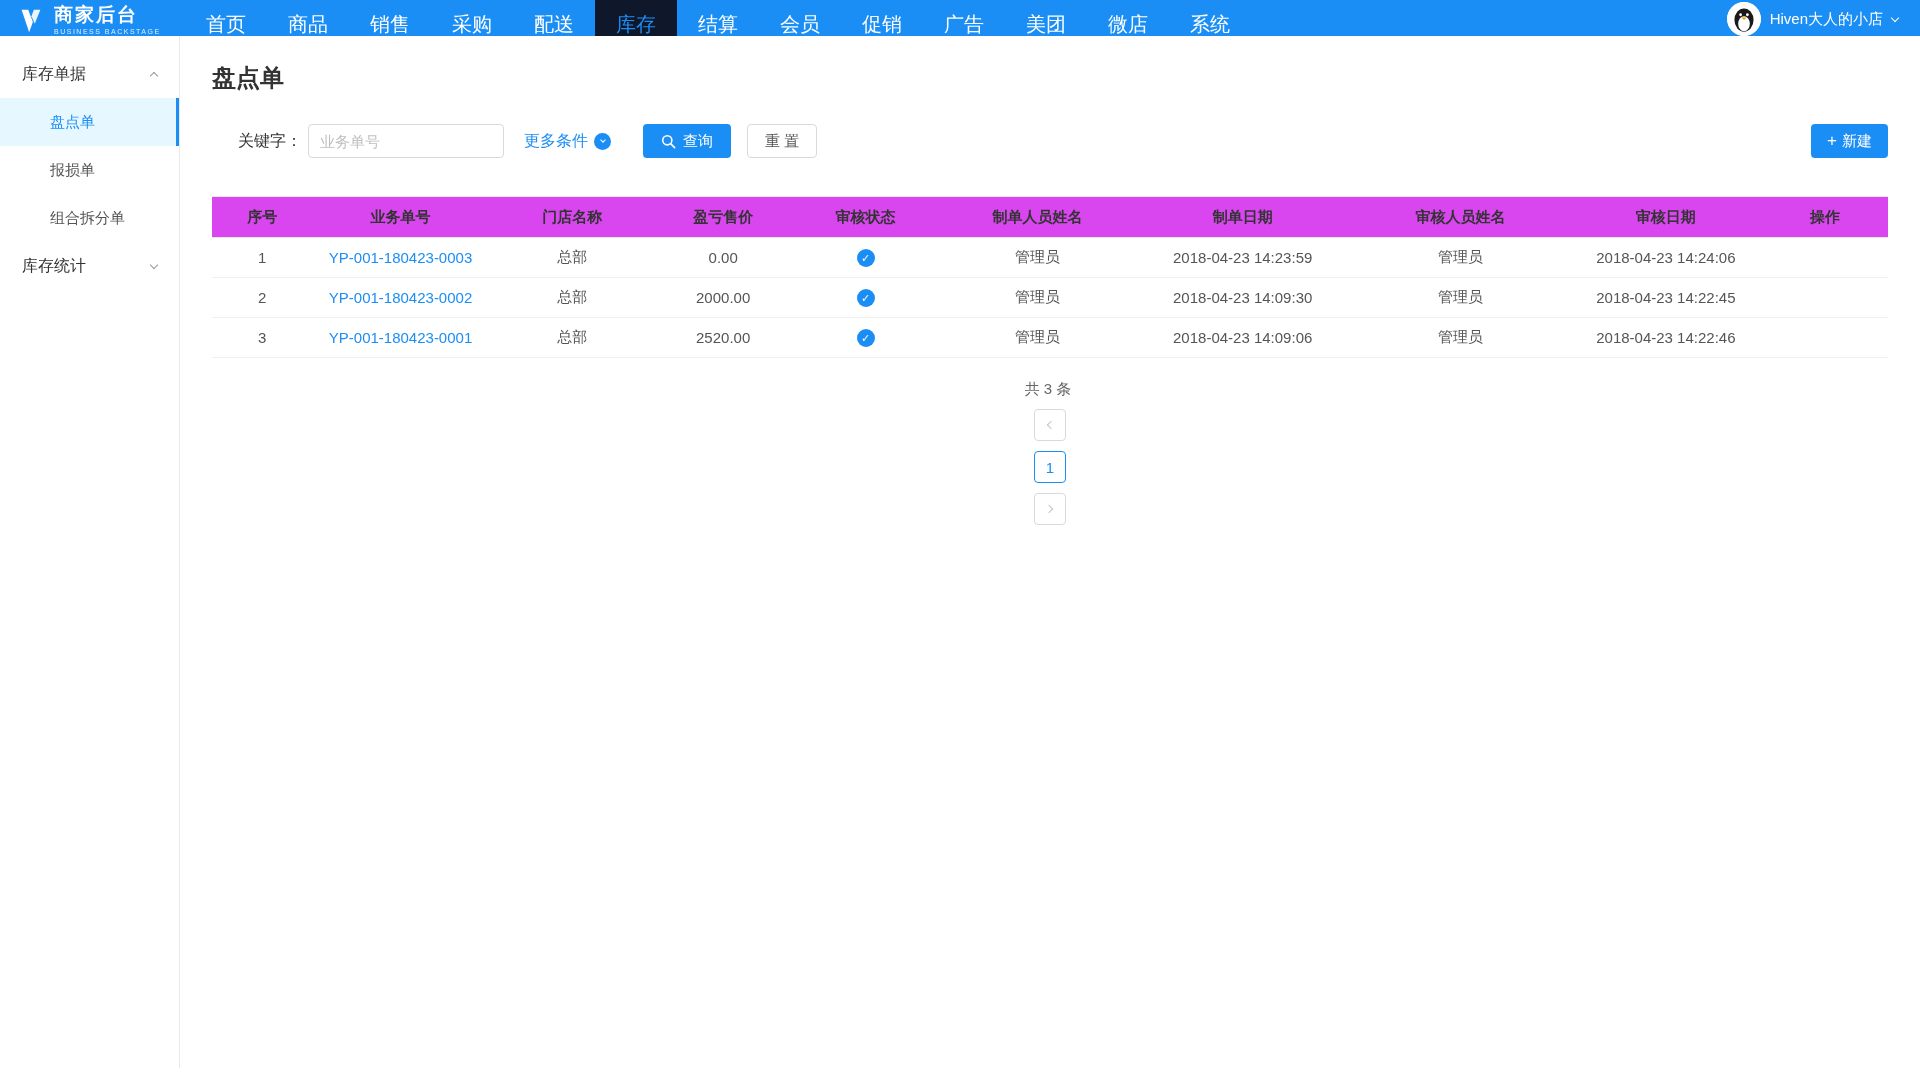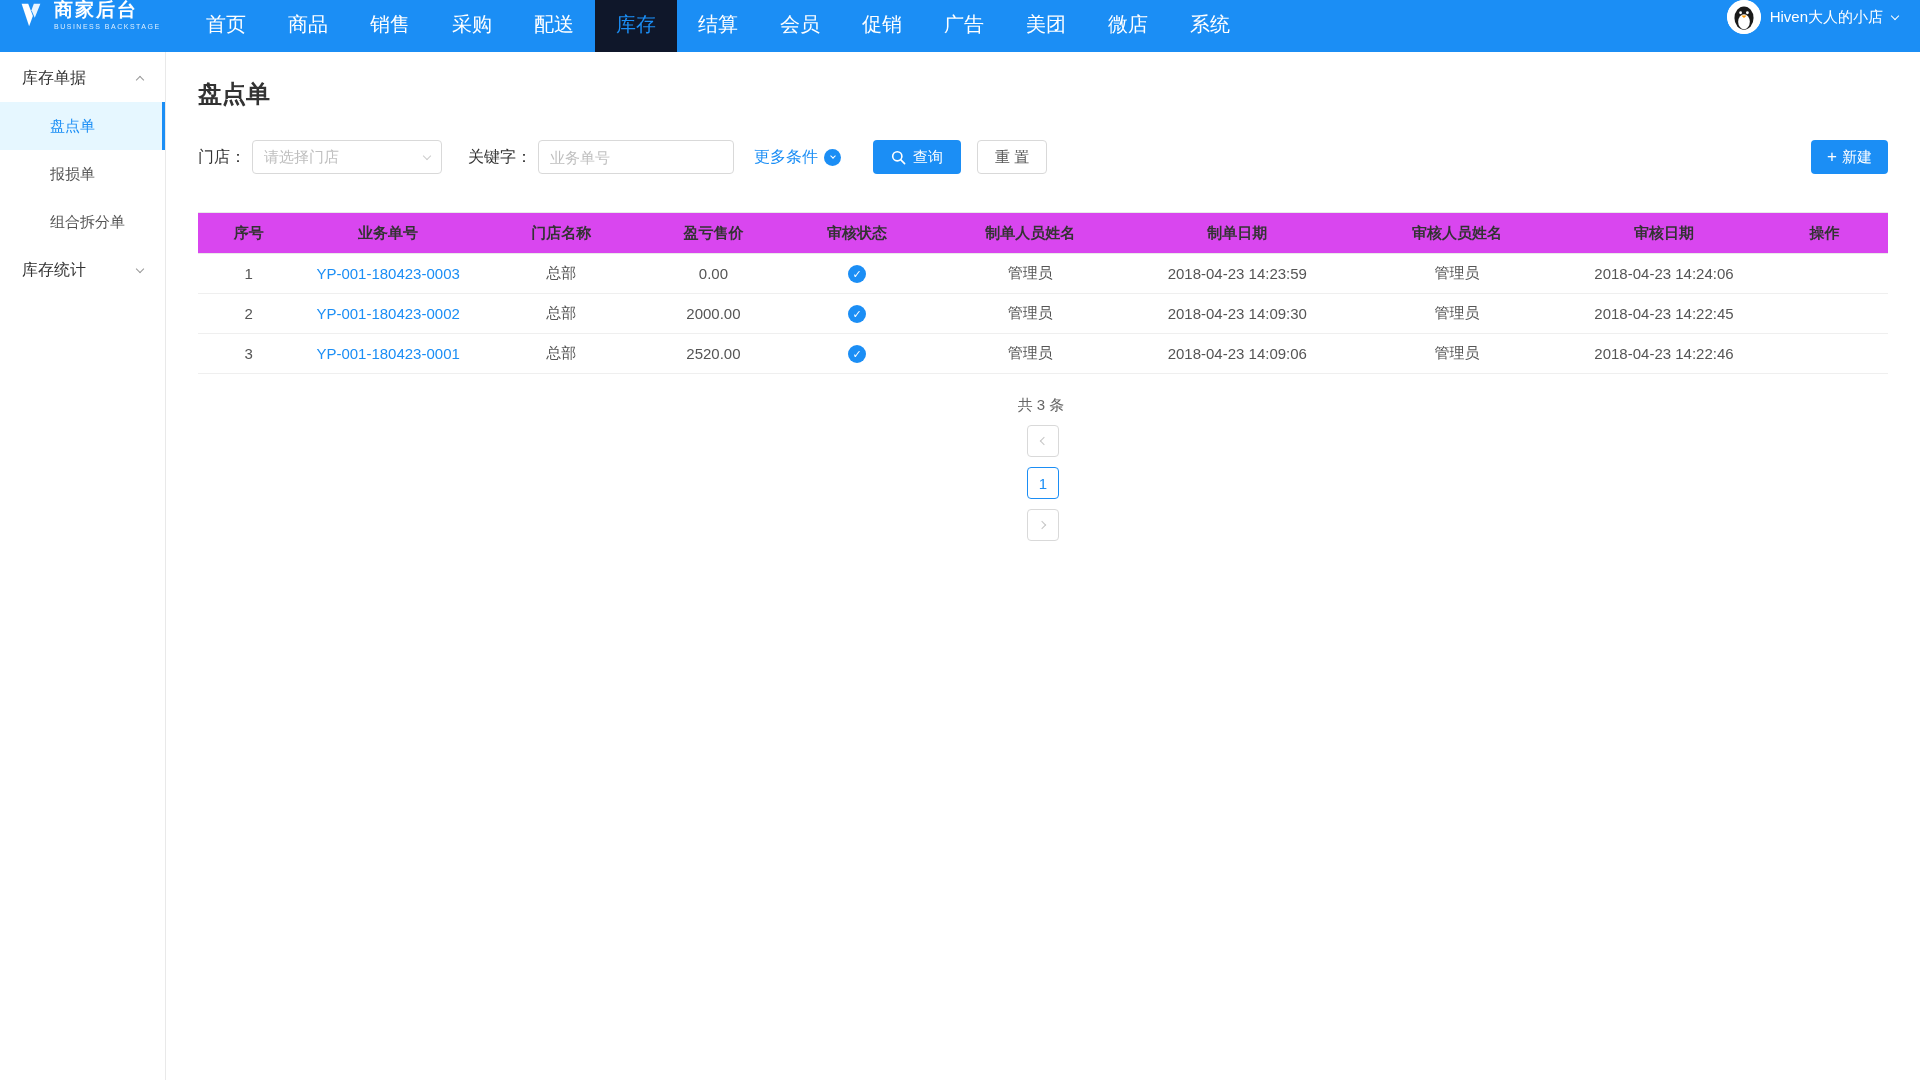--- a/index.html
+++ b/index.html
@@ -5,42 +5,42 @@
   * { box-sizing: border-box; }
   html, body { margin: 0; padding: 0; }
   body {
     width: 1920px; height: 1080px;
     font-family: "Liberation Sans", "DejaVu Sans", sans-serif;
     background: #fff; overflow: hidden; color: #333;
   }
 
   
   .topbar {
-    height: 52px; background: #1b8ef5; display: flex; align-items: flex-start; color: #fff;
+    height: 36px; background: #1b8ef5; display: flex; align-items: flex-end; color: #fff;
   }
   .logo-area { display: flex; align-items: center; gap: 8px; padding: 0 18px 0 16px; min-width: 185px; }
   .logo-text { display: flex; flex-direction: column; line-height: 1.1; }
   .logo-title { font-size: 19px; font-weight: bold; letter-spacing: 2px; }
   .logo-sub { font-size: 7px; letter-spacing: 1.5px; opacity: .85; margin-top: 2px; }
   .topnav { display: flex; height: 100%; }
   .nav-item { line-height: 48px; padding: 0 21px; font-size: 20px; cursor: pointer; }
   .nav-item.active { background: #0f172a; color: #1b8ef5; }
   .user-area { margin-left: auto; display: flex; align-items: center; gap: 9px; padding-right: 22px; cursor: pointer; }
   .avatar { width: 34px; height: 34px; border-radius: 50%; background: #fff; overflow: hidden; flex: 0 0 auto; }
   .user-name { font-size: 15px; }
   .caret { display: inline-block; width: 7px; height: 7px; border-right: 1.6px solid currentColor; border-bottom: 1.6px solid currentColor; }
   .caret-down  { transform: rotate(45deg); margin-top: -3px; }
   .caret-up    { transform: rotate(-135deg); margin-top: 3px; }
   .caret-left  { transform: rotate(135deg); margin-left: 2px; }
   .caret-right { transform: rotate(-45deg); margin-right: 2px; }
   .user-area .caret { width: 6px; height: 6px; }
 
   
   .layout { display: flex; height: 1032px; }
-  .sidebar { width: 166px; border-right: 1px solid #e9e9e9; padding-top: 2px; flex: 0 0 auto; }
+  .sidebar { width: 180px; border-right: 1px solid #e9e9e9; padding-top: 14px; flex: 0 0 auto; }
   .section-header {
     height: 48px; display: flex; align-items: center; justify-content: space-between;
     padding: 0 22px; font-size: 16px; color: #333; cursor: pointer;
   }
   .section-header .caret { color: #999; width: 6px; height: 6px; }
   .menu-item { height: 48px; line-height: 48px; padding-left: 50px; font-size: 15px; color: #555; cursor: pointer; }
   .menu-item.active { background: #e6f7ff; color: #1b8ef5; border-right: 3px solid #1b8ef5; }
 
   
   .content { flex: 1; padding: 24px 32px 0 32px; overflow: hidden; }
@@ -168,27 +168,20 @@
     <div class="section-header">
       <span>库存统计</span>
       <span class="caret caret-down"></span>
     </div>
   </aside>
 
   <main class="content">
     <h1 class="page-title">盘点单</h1>
 
     <div class="filter-bar">
-      <div class="filter-group">
-        <span class="filter-label">门店：</span>
-        <div class="select-box">
-          <span>请选择门店</span>
-          <span class="caret caret-down"></span>
-        </div>
-      </div>
 
       <div class="filter-group kw-group">
         <span class="filter-label">关键字：</span>
         <input class="text-input" type="text" placeholder="业务单号" style="">
       </div>
 
       <span class="more-link">
         <span>更多条件</span>
         <span class="circle-caret">
           <span class="caret caret-down"></span>

